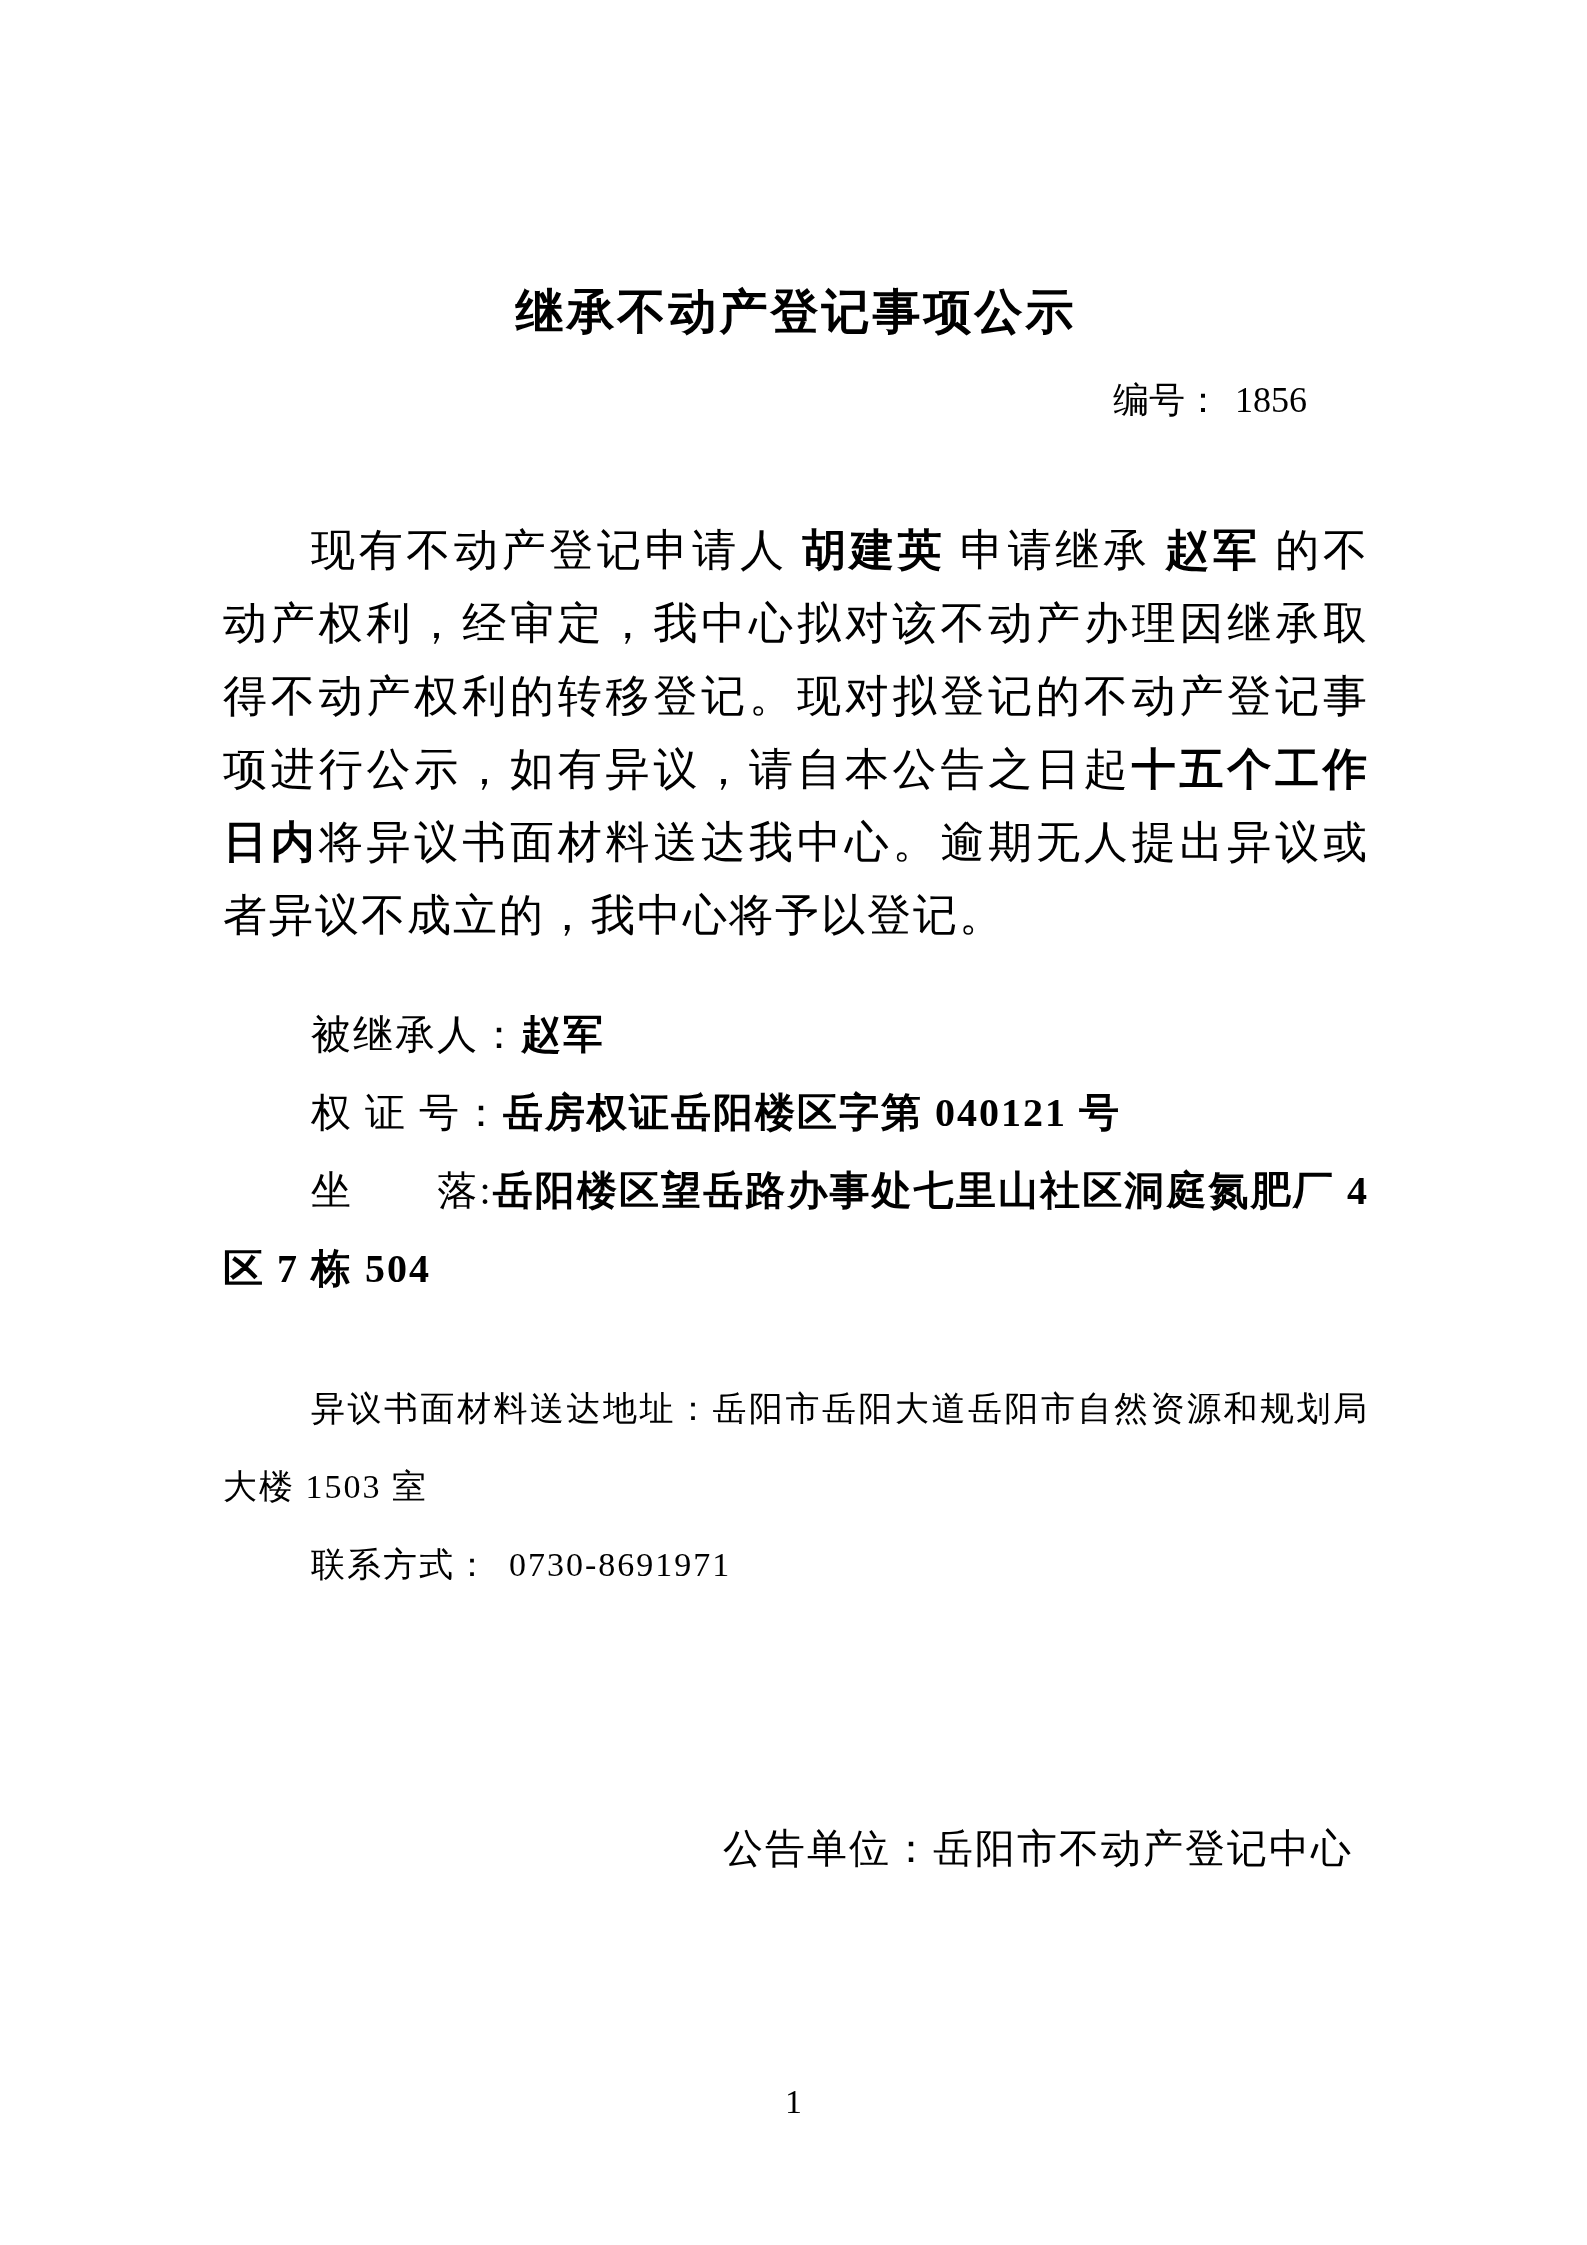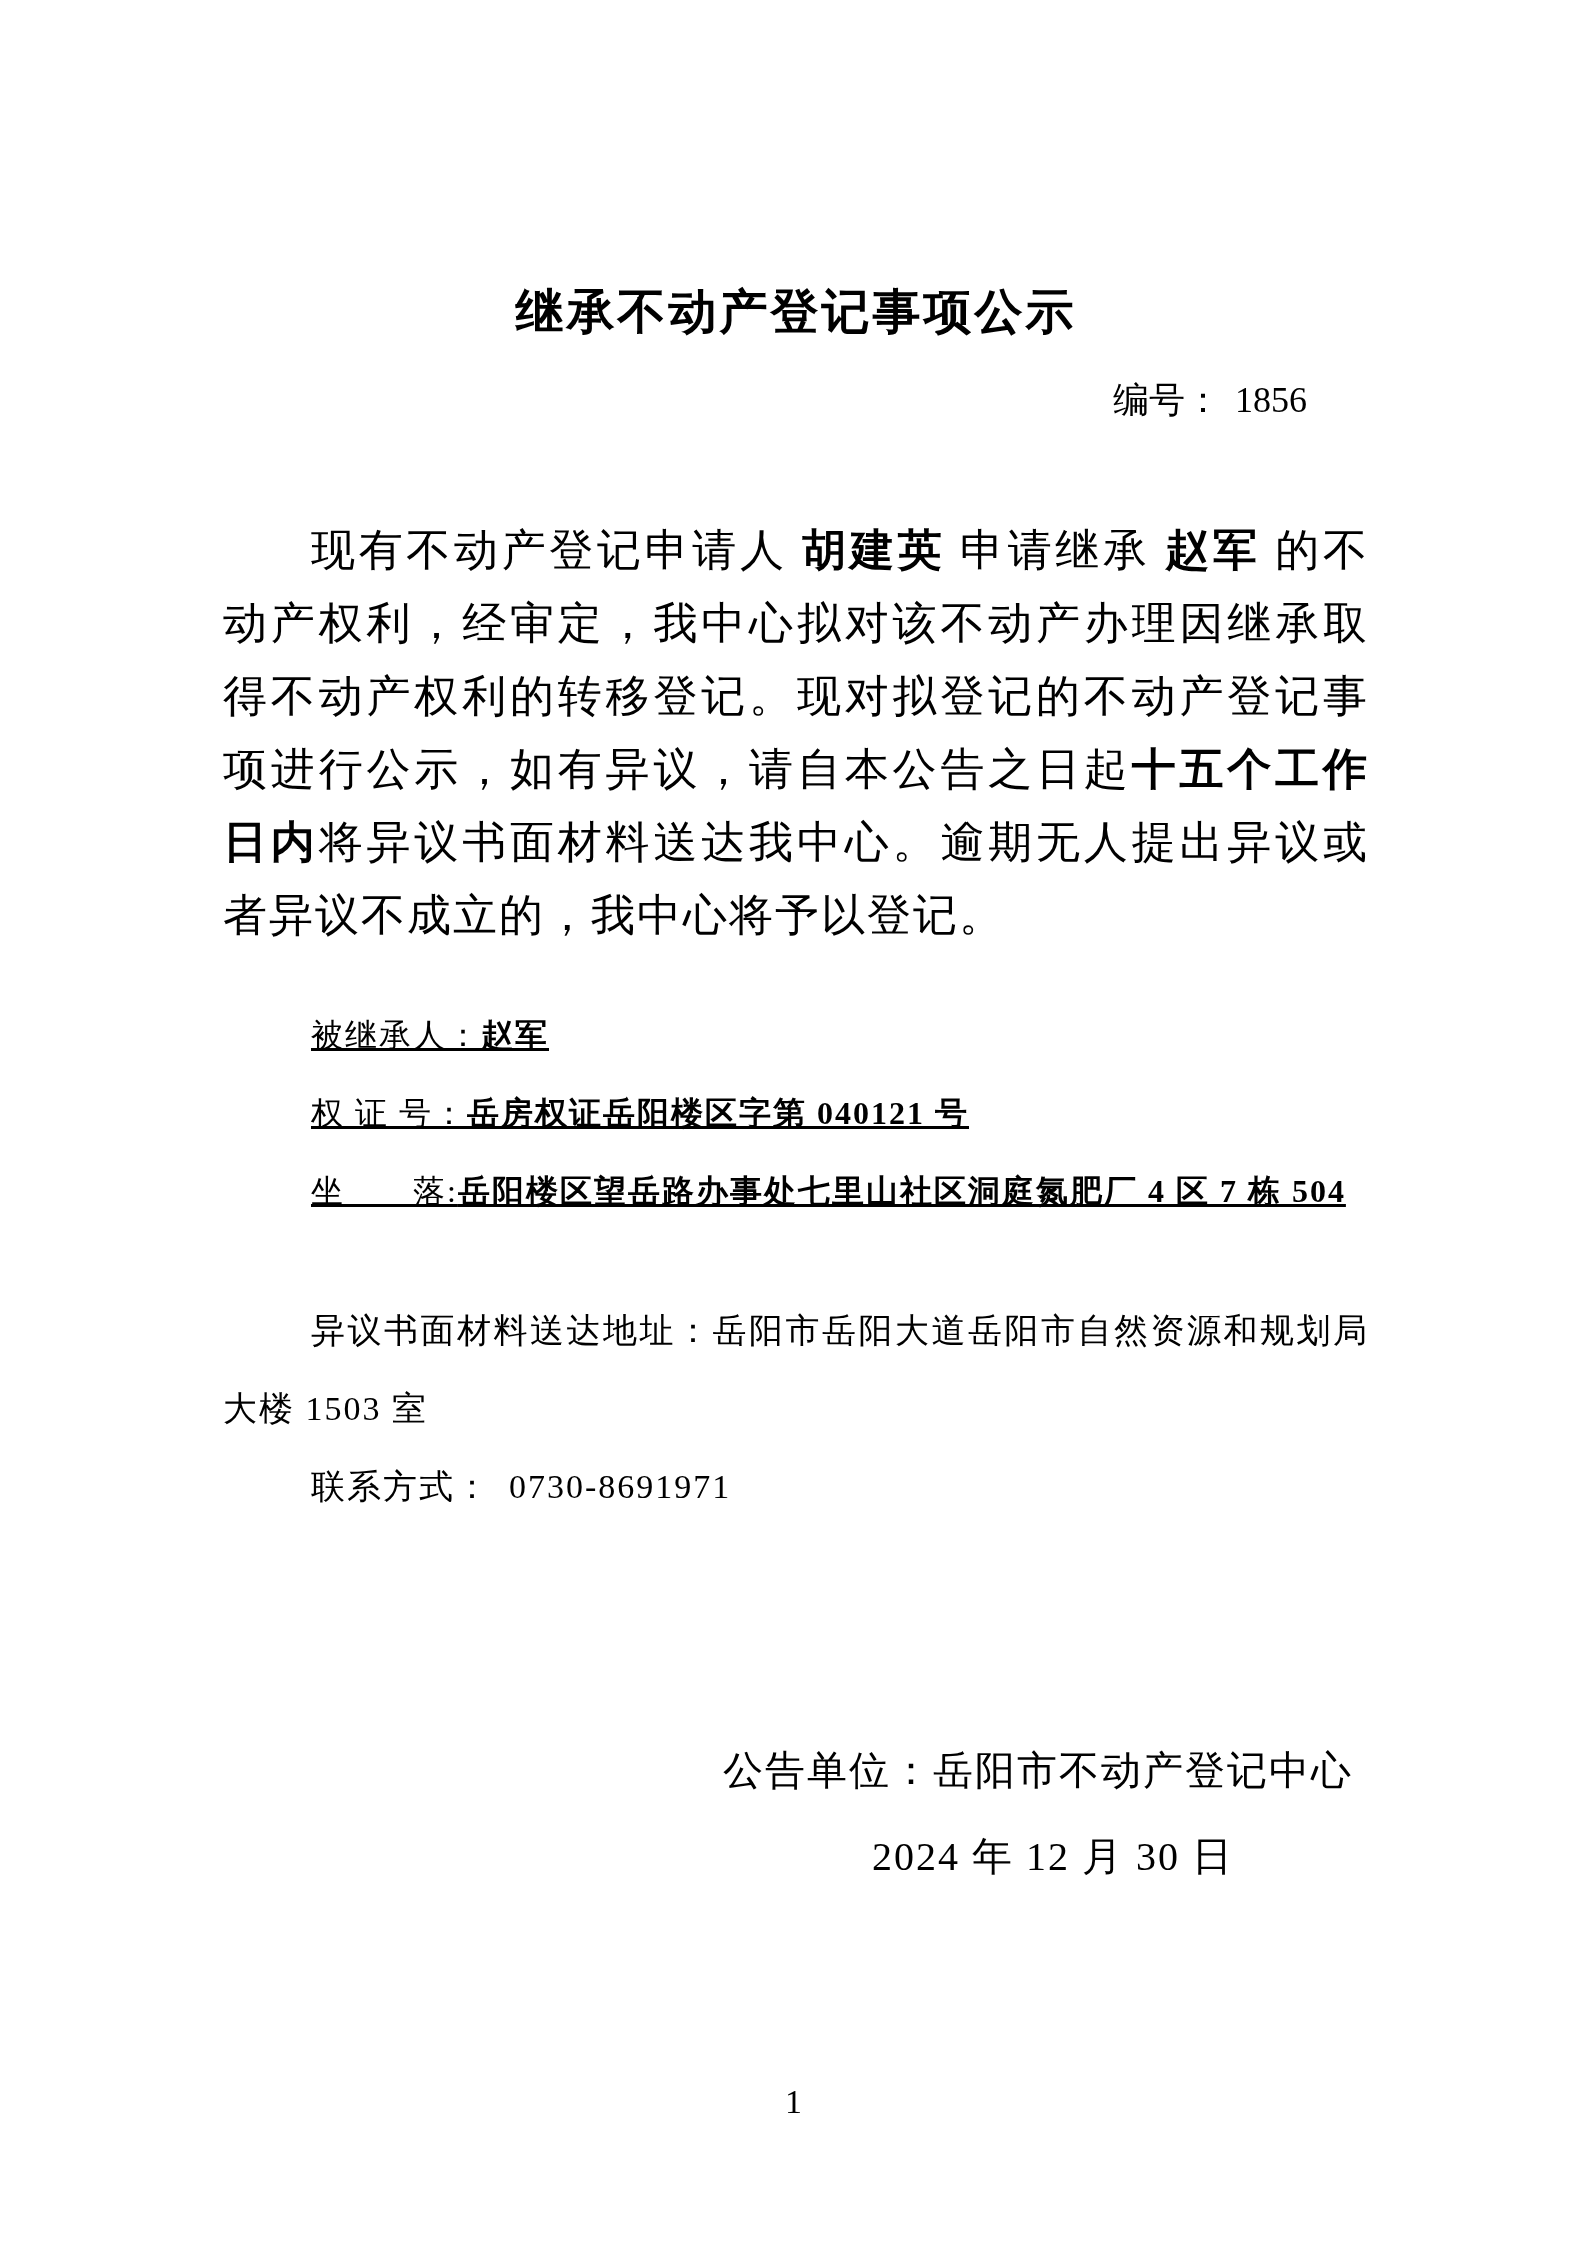--- a/index.html
+++ b/index.html
@@ -39,27 +39,26 @@
     margin-top: 90px;
     font-size: 44px;
     line-height: 73px;
     letter-spacing: 2px;
     text-align: justify;
     text-justify: inter-ideograph;
     text-indent: 88px;
   }
   .fields { margin-top: 24px; }
   .field-line {
-    font-size: 32px;
+    font-size: 40px;
     line-height: 78px;
     letter-spacing: 2px;
     text-align: justify;
     text-justify: inter-ideograph;
     text-indent: 88px;
-    text-decoration: underline;
   }
   .field-line .value { font-weight: bold; }
   .contact { margin-top: 62px; }
   .contact-line {
     font-size: 34px;
     line-height: 78px;
     letter-spacing: 2px;
     text-align: justify;
     text-justify: inter-ideograph;
     text-indent: 88px;
@@ -114,18 +113,17 @@
     </div>
     <div class="contact-line">
       <span>联系方式：</span><span class="phone-value">0730-8691971</span>
     </div>
   </div>
 
   <div class="footer">
     <div class="footer-issuer">
       <span>公告单位：</span><span>岳阳市不动产登记中心</span>
     </div>
-    <div class="footer-date">2024 年 12 月 30 日</div>
   </div>
 
   <div class="page-number">1</div>
 
 </div>
 
 </body></html>

